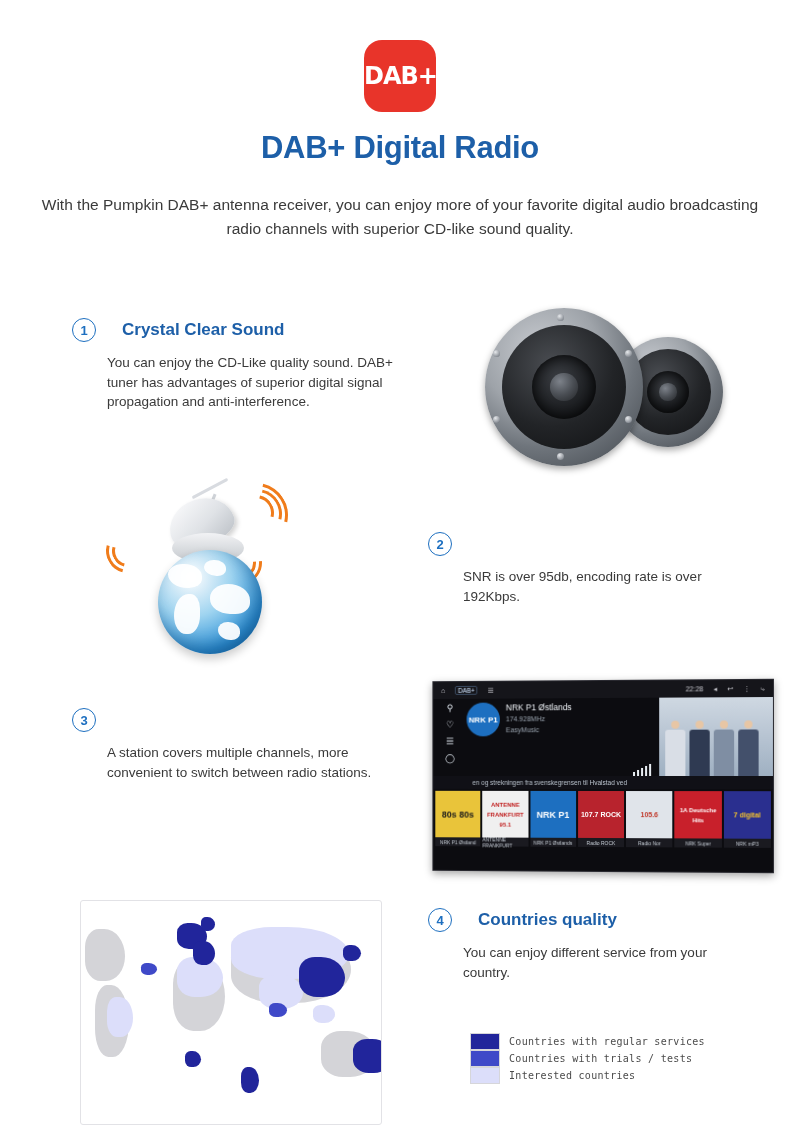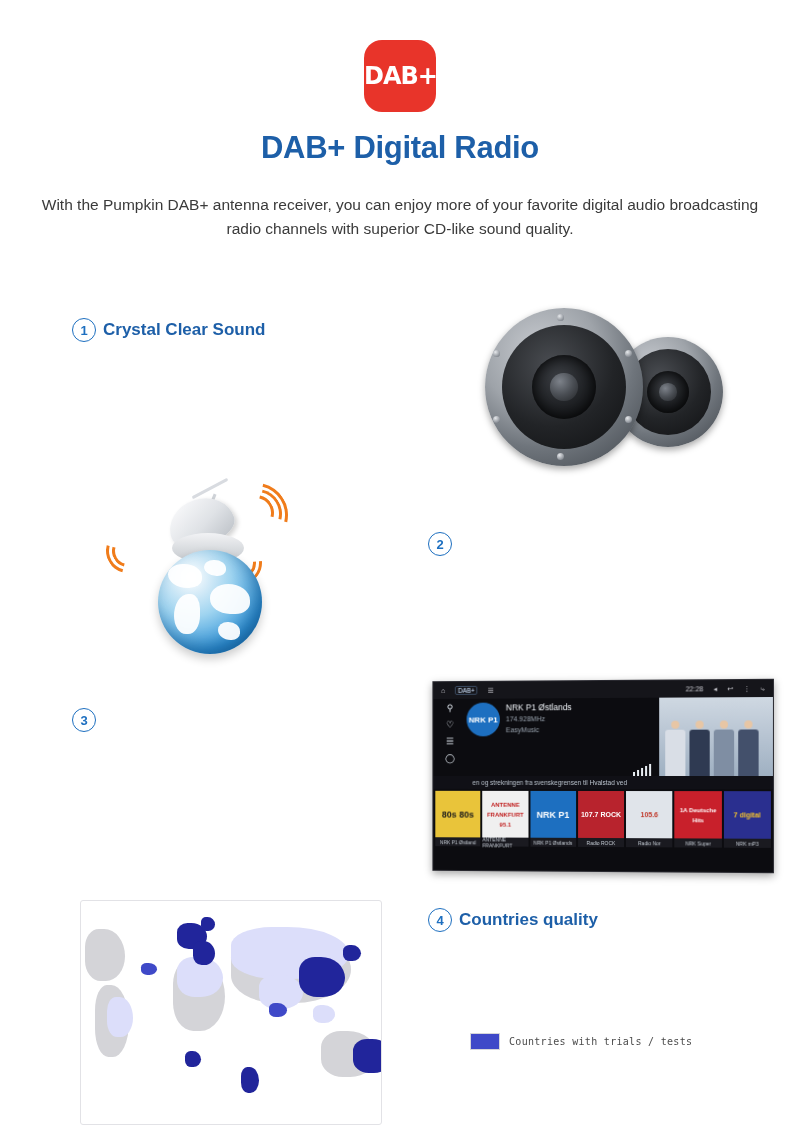--- a/index.html
+++ b/index.html
@@ -81,21 +81,21 @@
     color: #1d6fc0;
     font-size: 13px;
     font-weight: bold;
     display: flex;
     align-items: center;
     justify-content: center;
     flex: 0 0 auto;
     line-height: 1;
   }
   .feat-title {
-    margin-left: 7px;
+    margin-left: 26px;
     font-size: 17px;
     font-weight: bold;
     color: #1d5fa8;
   }
   .feat-body {
     margin-top: 11px;
     margin-left: 35px;
     font-size: 13.5px;
     line-height: 19.5px;
     color: #3a3a3a;
@@ -367,20 +367,21 @@
 </div>
 
 <div class="main-title">DAB+ Digital Radio</div>
 <div class="intro">With the Pumpkin DAB+ antenna receiver, you can enjoy more of your favorite digital audio broadcasting radio channels with superior CD-like sound quality.</div>
 
 <div class="feature" style="left:72px; top:318px; width:360px;">
   <div class="feat-head">
     <div class="num-badge">1</div>
     <div class="feat-title">Crystal Clear Sound</div>
   </div>
+  <div class="feat-body" style="width:295px;">You can enjoy the CD-Like quality sound. DAB+ tuner has advantages of superior digital signal propagation and anti-interference.</div>
 </div>
 
 <div class="speakers">
   <div class="spk small">
     <div class="spk-inner">
         <div class="spk-cone"></div>
         <div class="spk-dome"></div>
       </div>
   </div>
   <div class="spk large">
@@ -417,26 +418,28 @@
     <div class="land" style="left:46px; top:10px; width:22px; height:16px;"></div>
     <div class="land" style="left:52px; top:34px; width:40px; height:30px; border-radius:50% 60% 40% 55%;"></div>
     <div class="land" style="left:60px; top:72px; width:22px; height:18px;"></div>
   </div>
 </div>
 
 <div class="feature" style="left:428px; top:532px; width:340px;">
   <div class="feat-head">
     <div class="num-badge">2</div>
   </div>
+  <div class="feat-body" style="width:280px;">SNR is over 95db, encoding rate is over 192Kbps.</div>
 </div>
 
 <div class="feature" style="left:72px; top:708px; width:360px;">
   <div class="feat-head">
     <div class="num-badge">3</div>
   </div>
+  <div class="feat-body" style="width:285px;">A station covers multiple channels, more convenient to switch between radio stations.</div>
 </div>
 
 <div class="headunit">
   <div class="hu-topbar">
     <span>⌂</span>
     <span class="hu-dabtag">DAB+</span>
     <span>☰</span>
     <span class="spacer"></span>
     <span>22:28</span>
     <span>◂</span>
@@ -519,20 +522,21 @@
       <div class="lbl">NRK mP3</div>
     </div>
   </div>
 </div>
 
 <div class="feature" style="left:428px; top:908px; width:340px;">
   <div class="feat-head">
     <div class="num-badge">4</div>
     <div class="feat-title">Countries quality</div>
   </div>
+  <div class="feat-body" style="width:260px;">You can enjoy different service from your country.</div>
 </div>
 
 <div class="map-box">
 
   <div class="blob" style="left:4px;  top:28px;  width:40px; height:52px; background:#d4d4d8;"></div>
   <div class="blob" style="left:14px; top:84px;  width:34px; height:72px; background:#d4d4d8;"></div>
   <div class="blob" style="left:92px; top:58px;  width:52px; height:72px; background:#d4d4d8;"></div>
   <div class="blob" style="left:150px;top:32px;  width:120px;height:70px; background:#d4d4d8;"></div>
   <div class="blob" style="left:240px;top:130px; width:56px; height:46px; background:#d4d4d8;"></div>
 
@@ -550,16 +554,24 @@
   <div class="blob" style="left:272px;top:138px;width:40px; height:34px; background:#21259b;"></div>
   <div class="blob" style="left:160px;top:166px;width:18px; height:26px; background:#21259b;"></div>
   <div class="blob" style="left:104px;top:150px;width:16px; height:16px; background:#21259b;"></div>
 
   <div class="blob" style="left:188px;top:102px;width:18px; height:14px; background:#3f49c8;"></div>
   <div class="blob" style="left:60px; top:62px; width:16px; height:12px; background:#3f49c8;"></div>
 </div>
 
 <div class="legend">
   <div class="legend-row">
+    <div class="legend-sw" style="background:#21259b;"></div>
+    <span>Countries with regular services</span>
+  </div>
+  <div class="legend-row">
     <div class="legend-sw" style="background:#3f49c8;"></div>
     <span>Countries with trials / tests</span>
   </div>
+  <div class="legend-row">
+    <div class="legend-sw" style="background:#dcdefa;"></div>
+    <span>Interested countries</span>
+  </div>
 </div>
 
 </body></html>

